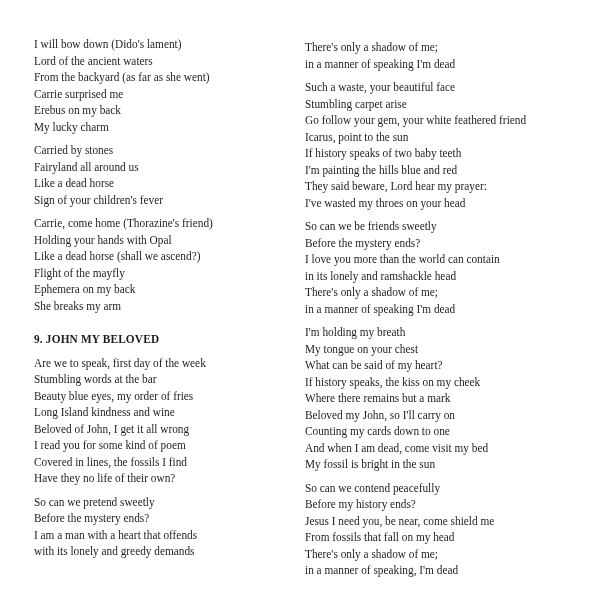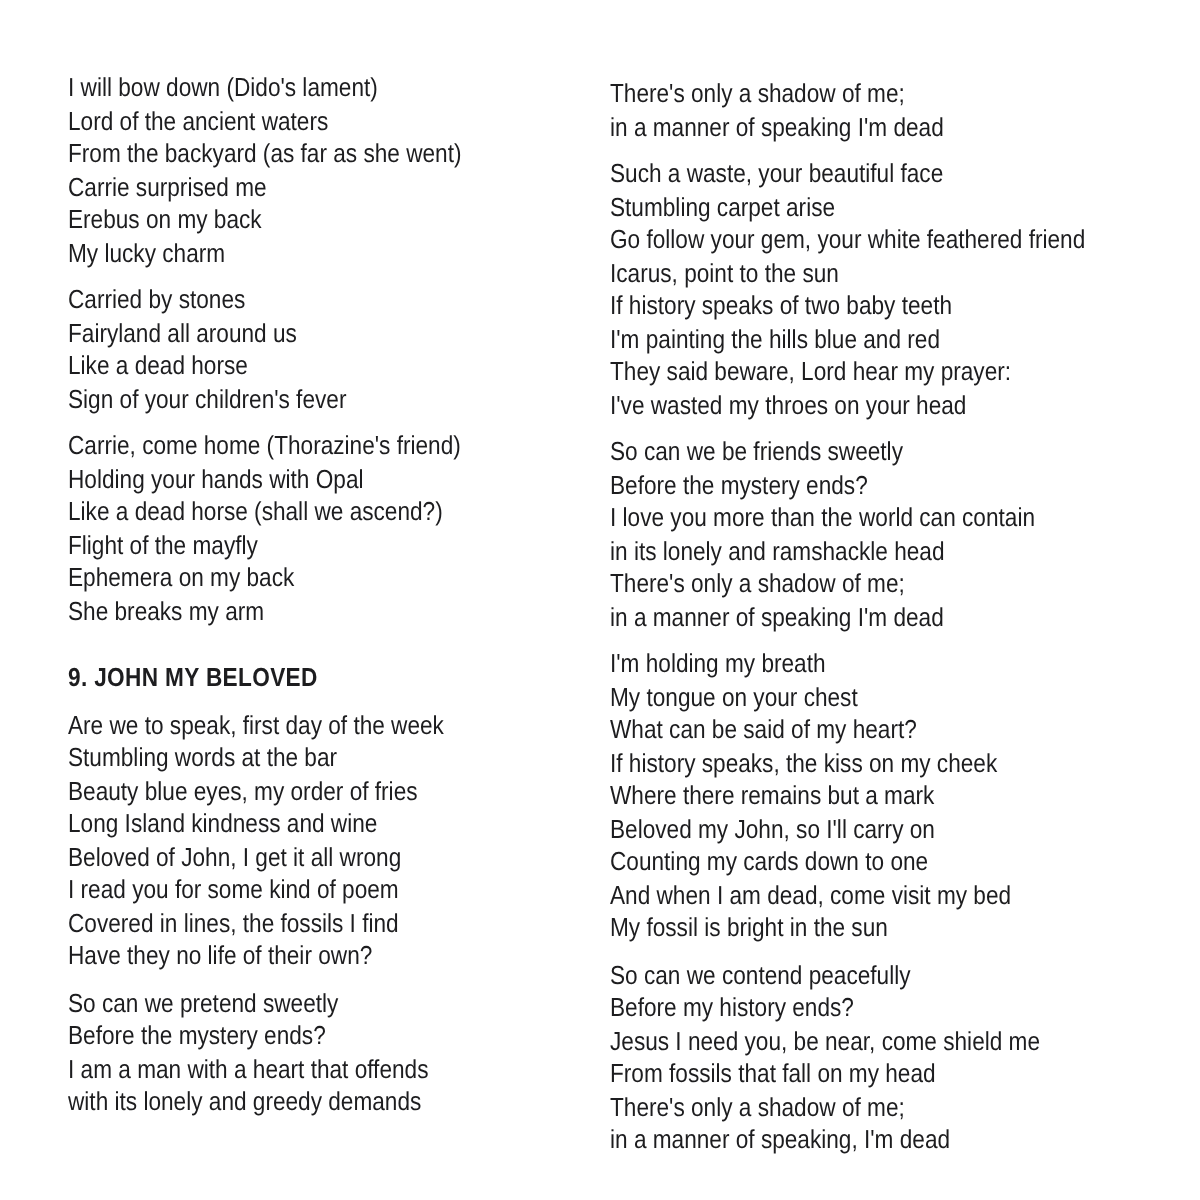--- a/index.html
+++ b/index.html
@@ -6,21 +6,21 @@
     margin: 0;
     padding: 0;
     background: #ffffff;
   }
   .page {
     position: relative;
     width: 600px;
     height: 600px;
     background: #ffffff;
     overflow: hidden;
-    font-family: Liberation Sans, sans-serif;
+    font-family: Liberation Serif, serif;
   }
   .column {
     position: absolute;
     width: 320px;
     transform: scaleX(0.87);
     transform-origin: 0 0;
     color: #1d1d1f;
     font-size: 13px;
     line-height: 16.5px;
     letter-spacing: 0px;

